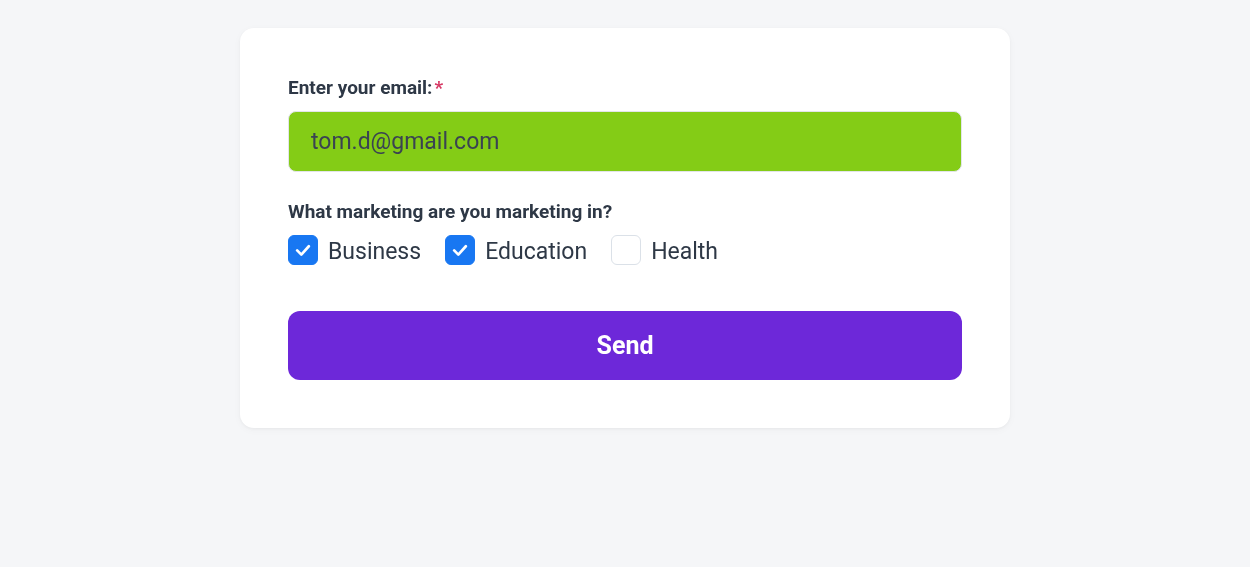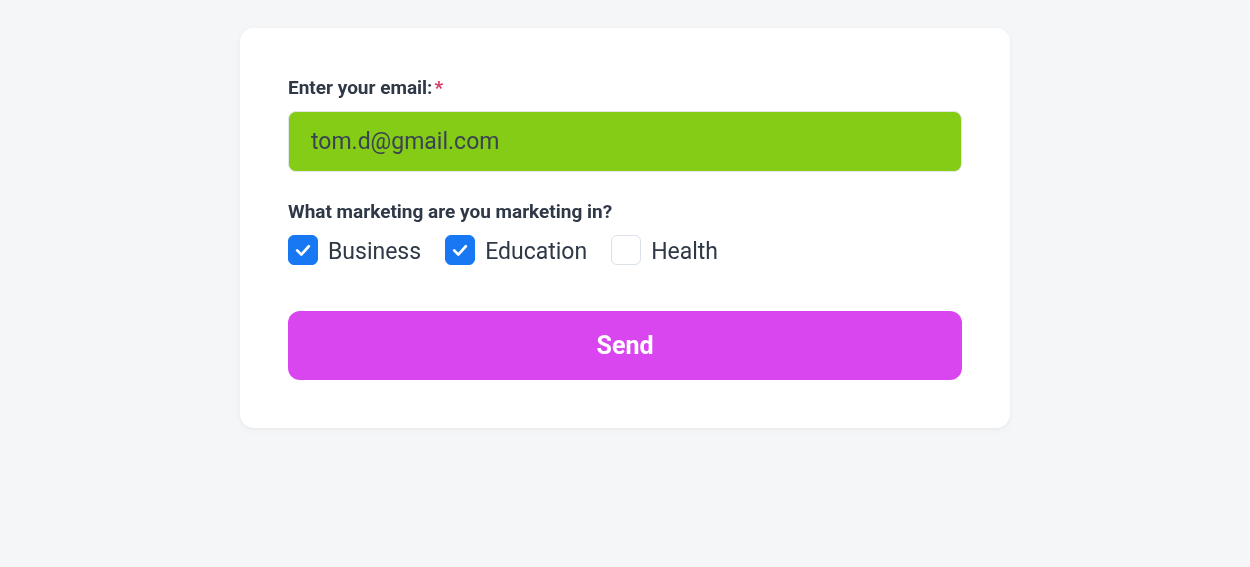--- a/index.html
+++ b/index.html
@@ -85,21 +85,21 @@
     .cb.checked svg {
       display: block;
     }
     .cb-label {
       font-size: 23px;
       color: #2e3846;
       font-weight: 400;
     }
     .btn-primary {
       width: 100%;
-      background: #d946ef;
+      background: #6d28d9;
       color: #ffffff;
       font-size: 25px;
       font-weight: 700;
       border: none;
       border-radius: 12px;
       padding: 20px 0;
       cursor: pointer;
       margin-top: 18px;
       font-family: inherit;
     }

